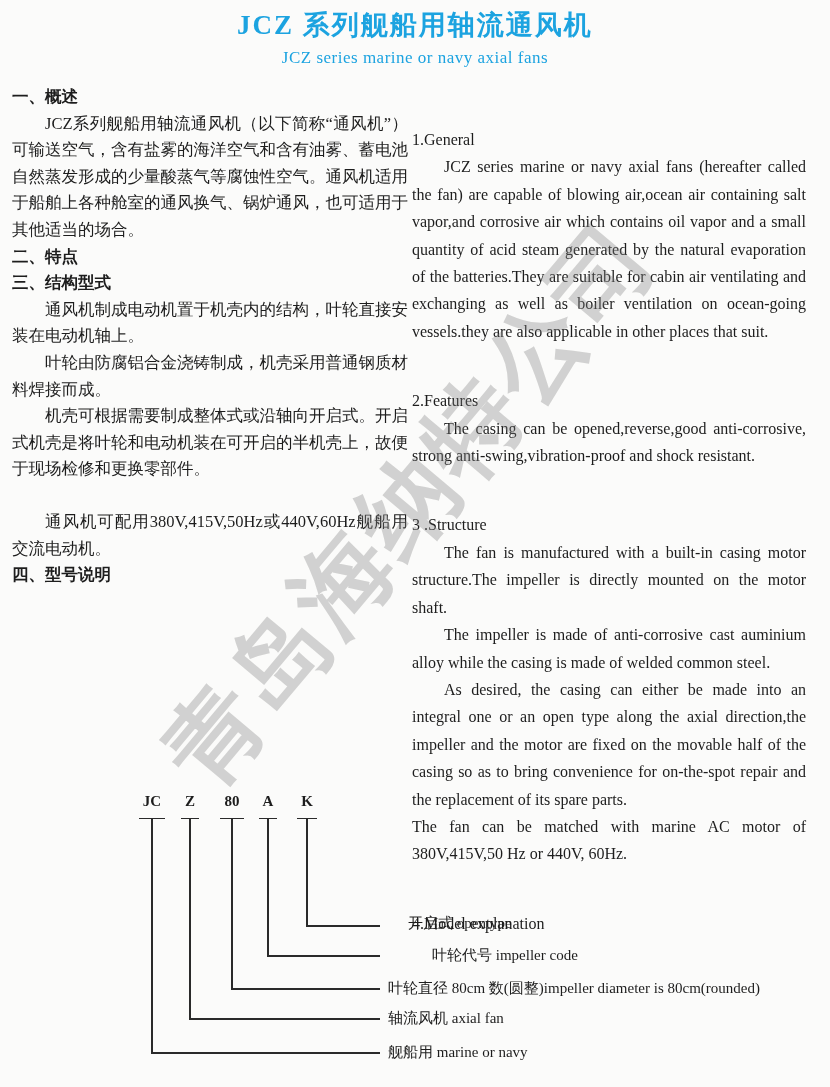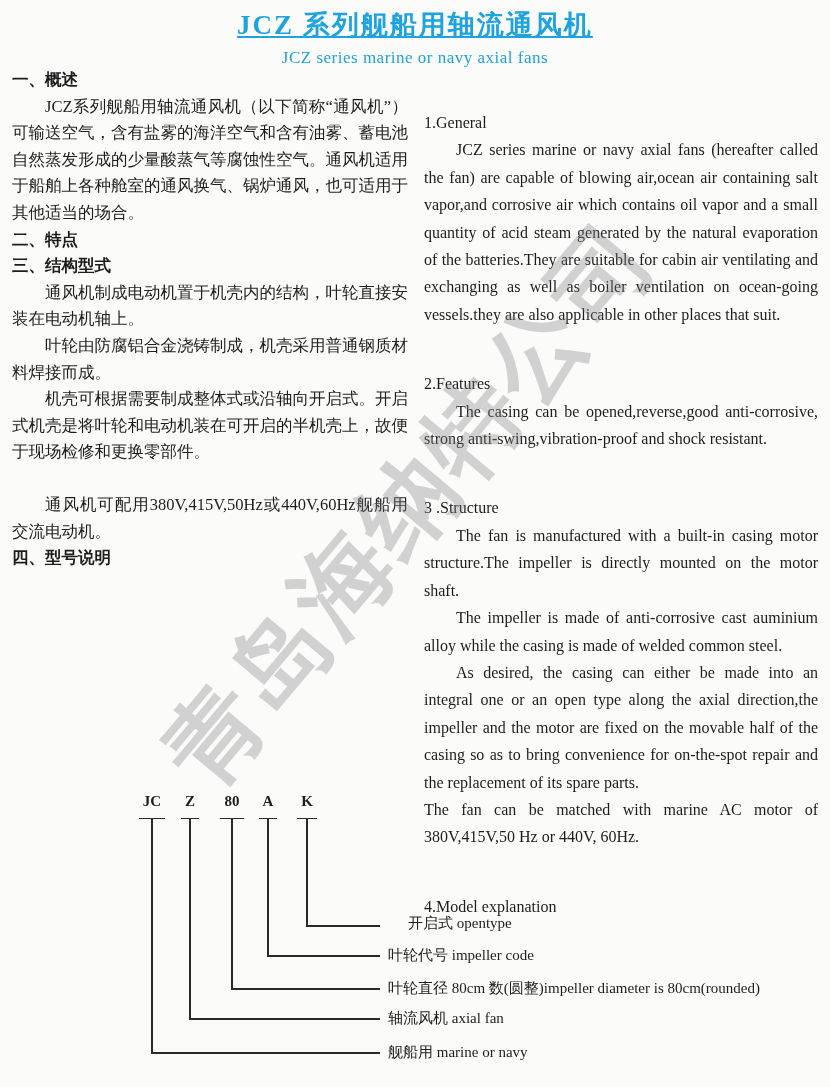--- a/index.html
+++ b/index.html
@@ -7,29 +7,29 @@
     width:830px;height:1087px;
     background:#fbfbfa;
     font-family:"Liberation Serif","DejaVu Serif",serif;
     color:#1d1d1d;
     position:relative;
     overflow:hidden;
   }
   .hdr{padding-top:8px;text-align:center;}
   .title-zh{
     font-size:27px;font-weight:bold;color:#1ca3e0;
-    letter-spacing:2px;line-height:34px;margin:0;text-decoration:underline;
+    letter-spacing:2px;line-height:34px;margin:0;
   }
   .title-en{
     font-size:17px;font-weight:normal;color:#1ca3e0;
     line-height:28px;margin:2px 0 0 0;letter-spacing:0.5px;
   }
   .columns{
-    position:absolute;top:67px;left:12px;width:806px;
-    display:flex;gap:4px;justify-content:space-between;
+    position:absolute;top:84px;left:12px;width:806px;
+    display:flex;gap:4px;
   }
   .col{width:396px;text-align:justify;}
   .col-left{font-size:16.5px;line-height:26.6px;}
   .col-right{width:394px;font-size:16px;line-height:27.4px;}
   .col .heading{font-weight:bold;margin:0;}
   .col-right .heading{font-weight:normal;margin-top:42px;}
   .col p{margin:0;text-indent:2em;}
   .col p.gap-lg{margin-top:53px;}
   .col p.gap-sm{margin-top:26px;}
   .col p.noindent{text-indent:0;}
@@ -63,21 +63,21 @@
   .v-a {left:267px;height:137px;}
   .v-k {left:306px;height:107px;}
   .hline{position:absolute;height:1.5px;background:#2a2a2a;}
   .h-k {top:139px;left:306px;width:74px;}
   .h-a {top:169px;left:267px;width:113px;}
   .h-80{top:202px;left:231px;width:149px;}
   .h-z {top:232px;left:189px;width:191px;}
   .h-jc{top:266px;left:151px;width:229px;}
   .dlabel{position:absolute;left:388px;white-space:nowrap;line-height:20px;}
   .l-k {top:127px;margin-left:20px;}
-  .l-a {top:159px;}
+  .l-a {top:159px;margin-left:44px;}
   .l-80{top:192px;}
   .l-z {top:222px;}
   .l-jc{top:256px;}
 </style>
 </head>
 <body>
 
 <div class="hdr">
   <h1 class="title-zh">JCZ 系列舰船用轴流通风机</h1>
   <h2 class="title-en">JCZ series marine or navy axial fans</h2>

